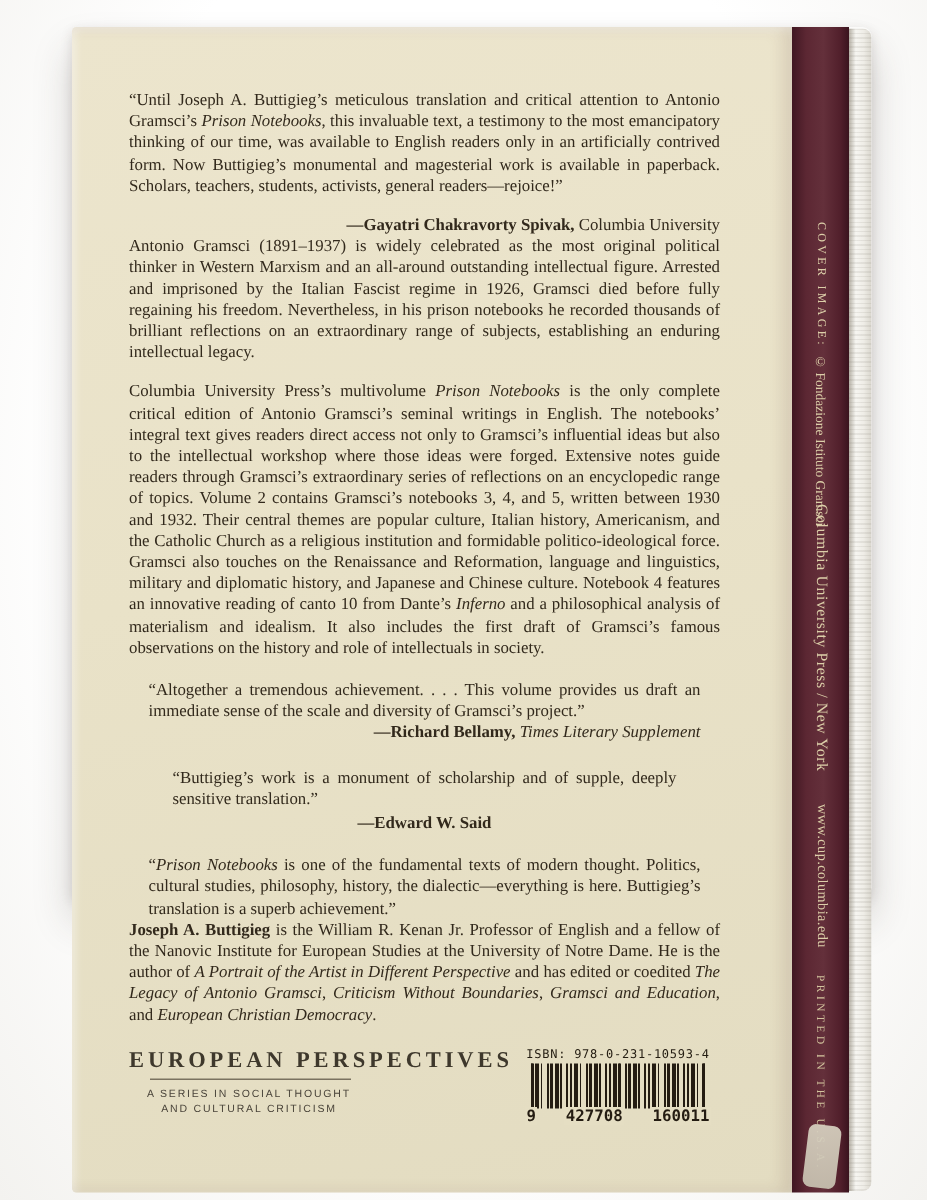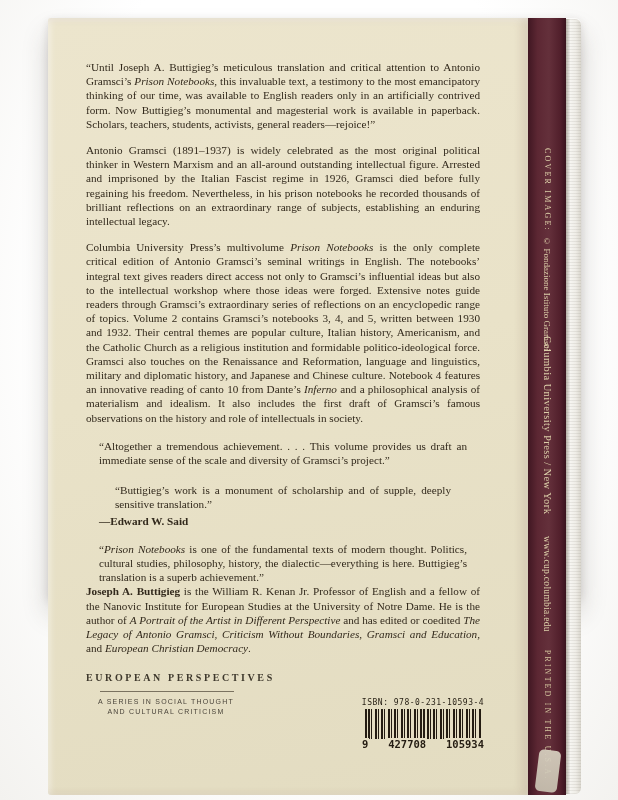--- a/index.html
+++ b/index.html
@@ -22,31 +22,31 @@
   }
   .cover-content{
     position:absolute;left:0;top:0;right:0;
     padding:42px 48px 0 38px;
     color:#32291c;font-size:11.2px;line-height:14.2px;text-align:justify;
   }
   .para{margin:0 0 12px 0;}
   .blurb{margin:0 13px 14px 13px;}
   .blurb.full{margin-left:0;margin-right:0;margin-bottom:12px;}
   .attr{text-align:right;margin:0;}
-  .attr-overlap{text-align:left;margin-top:-14.2px;}
+  .attr-overlap{text-align:center;margin-top:-14.2px;}
   .b{font-weight:bold;}
   .i{font-style:italic;}
   
   .series{margin-top:16px;width:170px;color:#3e382c;}
-  .series-title{font-size:10px;font-weight:bold;letter-spacing:2.6px;white-space:nowrap;}
+  .series-title{font-size:15px;font-weight:bold;letter-spacing:2.6px;white-space:nowrap;}
   .series-rule{width:134px;border:none;border-top:1.5px solid #7a7260;margin:5px 0 5px 14px;}
   .series-sub{font-family:"Liberation Sans", sans-serif;font-size:7px;letter-spacing:1.2px;
     text-align:center;width:160px;line-height:10.5px;color:#4a443a;}
   
-  .barcode{position:absolute;left:313px;top:680px;width:124px;text-align:center;}
+  .barcode{position:absolute;left:302px;top:680px;width:124px;text-align:center;}
   .barcode-isbn{font-family:"DejaVu Sans Mono", monospace;font-size:8px;letter-spacing:.5px;
     color:#241d12;white-space:nowrap;margin-bottom:2px;text-align:center;}
   .bars-wrap{position:relative;height:42px;}
   .bars{
     position:absolute;left:4px;right:4px;top:0;height:30px;
     background:repeating-linear-gradient(90deg,
       #241c12 0 1.5px, transparent 1.5px 3px,
       #241c12 3px 5.5px, transparent 5.5px 6.5px,
       #241c12 6.5px 7.5px, transparent 7.5px 10.5px,
       #241c12 10.5px 12px, transparent 12px 13px);
@@ -90,27 +90,29 @@
 </style>
 </head>
 <body>
 
 <div class="book">
 
   <div class="cover">
     <div class="cover-content">
 
       <p class="blurb full"><span>“Until Joseph A. Buttigieg’s meticulous translation and critical attention to Antonio Gramsci’s </span><span class="i">Prison Notebooks</span><span>, this invaluable text, a testimony to the most emancipatory thinking of our time, was available to English readers only in an artificially contrived form. Now Buttigieg’s monumental and magesterial work is available in paperback.  Scholars, teachers, students, activists, general readers—rejoice!”</span></p>
+      <p class="attr para"><span class="b">—Gayatri Chakravorty Spivak,</span><span> Columbia University</span></p>
 
       <p class="para">Antonio Gramsci (1891–1937) is widely celebrated as the most original political thinker in Western Marxism and an all-around outstanding intellectual figure. Arrested and imprisoned by the Italian Fascist regime in 1926, Gramsci died before fully regaining his freedom. Nevertheless, in his prison notebooks he recorded thousands of brilliant reflections on an extraordinary range of subjects, establishing an enduring intellectual legacy.</p>
 
       <p class="para" style="margin-bottom:14px;"><span>Columbia University Press’s multivolume </span><span class="i">Prison Notebooks</span><span> is the only complete critical edition of Antonio Gramsci’s seminal writings in English. The notebooks’ integral text gives readers direct access not only to Gramsci’s influential ideas but also to the intellectual workshop where those ideas were forged. Extensive notes guide readers through Gramsci’s extraordinary series of reflections on an encyclopedic range of topics. Volume 2 contains Gramsci’s notebooks 3, 4, and 5, written between 1930 and 1932. Their central themes are popular culture, Italian history, Americanism, and the Catholic Church as a religious institution and formidable politico-ideological force. Gramsci also touches on the Renaissance and Reformation, language and linguistics, military and diplomatic history, and Japanese and Chinese culture. Notebook 4 features an innovative reading of canto 10 from Dante’s </span><span class="i">Inferno</span><span> and a philosophical analysis of materialism and idealism. It also includes the first draft of Gramsci’s famous observations on the history and role of intellectuals in society.</span></p>
 
       <div class="blurb">
         <p style="margin:0;">“Altogether a tremendous achievement. . . . This volume provides us draft an immediate sense of the scale and diversity of Gramsci’s project.”</p>
+        <p class="attr"><span class="b">—Richard Bellamy,</span><span class="i"> Times Literary Supplement</span></p>
       </div>
 
       <div class="blurb">
         <p style="margin:16px;">“Buttigieg’s work is a monument of scholarship and of supple, deeply sensitive translation.”</p>
         <p class="attr-overlap b" style="margin-bottom:0;">—Edward W. Said</p>
       </div>
 
       <div class="blurb" style="margin-bottom:0;">
         <p style="margin:0;"><span>“</span><span class="i">Prison Notebooks</span><span> is one of the fundamental texts of modern thought. Politics, cultural studies, philosophy, history, the dialectic—everything is here. Buttigieg’s translation is a superb achievement.”</span></p>
       </div>
@@ -130,21 +132,21 @@
     <div class="barcode">
       <div class="barcode-isbn">ISBN: 978-0-231-10593-4</div>
       <div class="bars-wrap">
         <div class="bars"></div>
         <div class="guard g1"></div>
         <div class="guard g2"></div>
         <div class="guard g3"></div>
         <div class="barcode-digits">
           <span class="dg">9</span>
           <span class="dg">427708</span>
-          <span class="dg">105934</span>
+          <span class="dg">160011</span>
         </div>
       </div>
     </div>
   </div>
 
   <div class="spine">
     <div class="spine-text spine-credit"><span class="lbl">COVER IMAGE: </span><span>© Fondazione Istituto Gramsci</span></div>
     <div class="spine-text spine-publisher">Columbia University Press / New York</div>
     <div class="spine-text spine-site">www.cup.columbia.edu</div>
     <div class="spine-text spine-printed">PRINTED IN THE U.S.A.</div>

